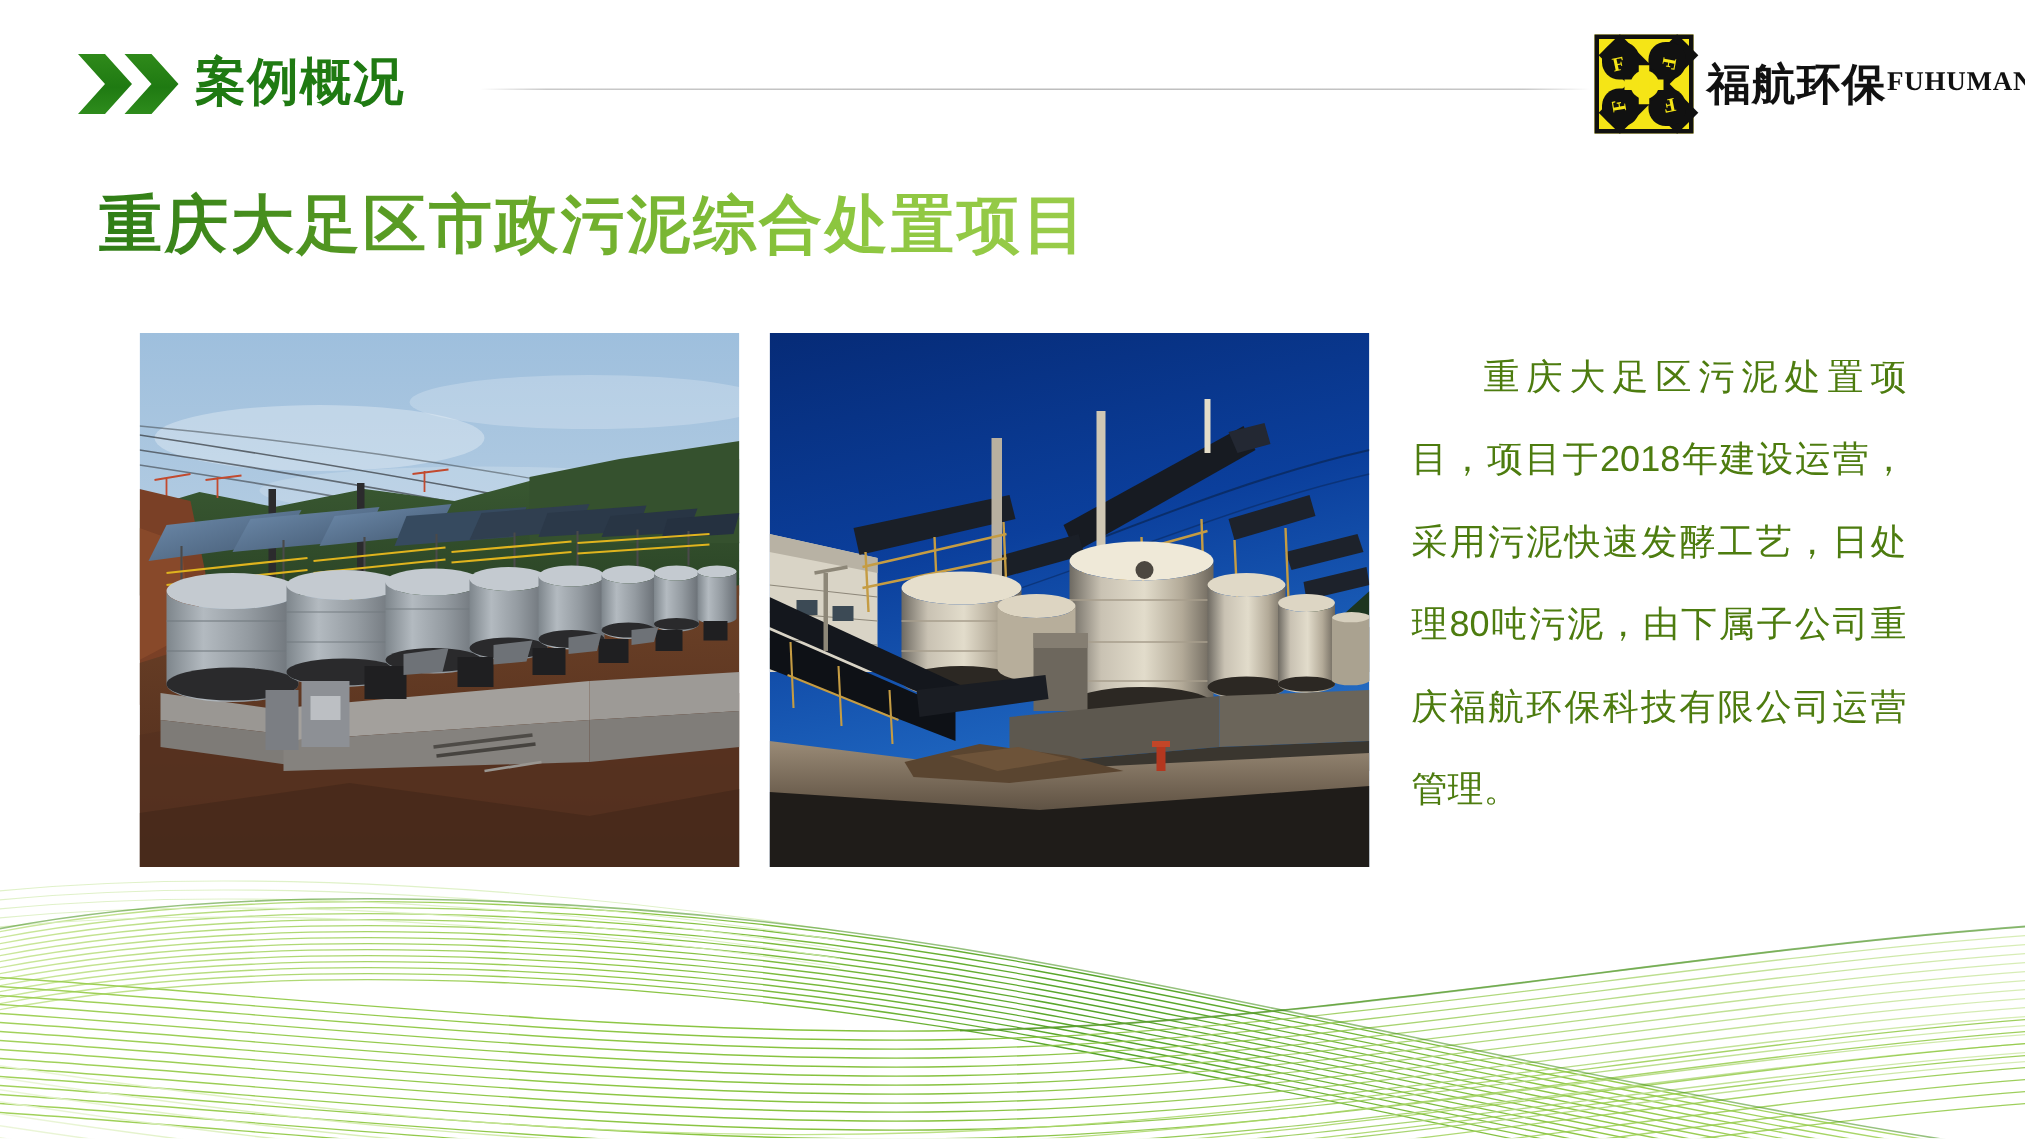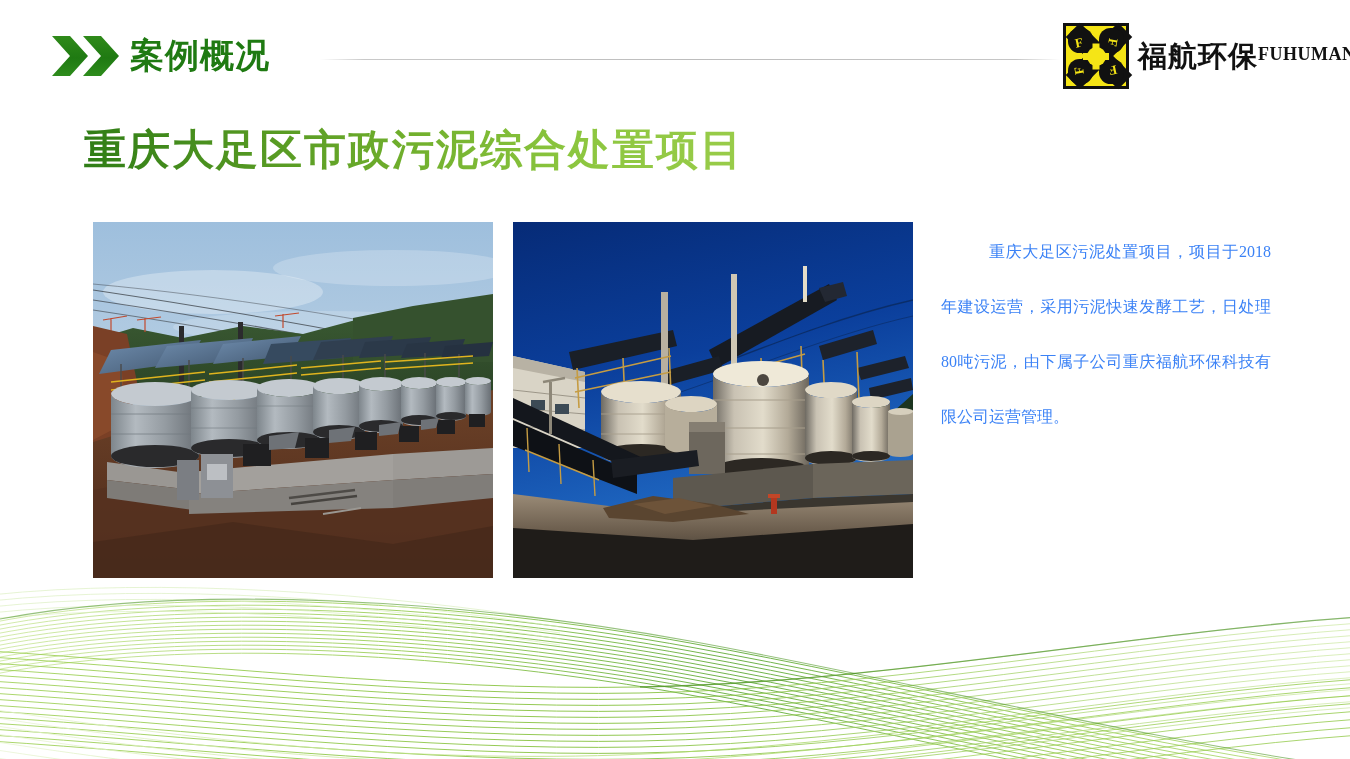--- a/index.html
+++ b/index.html
@@ -75,39 +75,39 @@
     font-size:29px;font-weight:bold;color:#111;line-height:32px;letter-spacing:1px;
     font-family:"DejaVu Sans","Liberation Sans",sans-serif;white-space:nowrap;
   }
   .logo-en{
     font-size:18px;font-weight:bold;color:#111;line-height:28px;letter-spacing:0.5px;
     font-family:"Liberation Serif","DejaVu Serif",serif;white-space:nowrap;
   }
 
   
   .main-title{
-    position:absolute;left:84px;top:122px;
+    position:absolute;left:66px;top:122px;
     font-size:42px;font-weight:bold;letter-spacing:2px;white-space:nowrap;
     font-family:"DejaVu Sans","Liberation Sans",sans-serif;
     background:linear-gradient(90deg,#2f7d16 0%,#4f9420 22%,#6fae2c 48%,#8cc63f 74%,#99cc4a 100%);
     -webkit-background-clip:text;background-clip:text;
     color:transparent;-webkit-text-fill-color:transparent;
   }
 
   
   .photo{position:absolute;overflow:hidden;}
   .photo-left{left:93px;top:222px;width:400px;height:356px;}
   .photo-right{left:513px;top:222px;width:400px;height:356px;}
   .photo svg{display:block;width:100%;height:100%;}
 
   
   .body-copy{
     position:absolute;left:941px;top:224px;width:330px;
-    font-family:Liberation Serif, serif;
-    font-size:16px;color:#3b82f6;line-height:55px;
+    font-family:Liberation Sans, sans-serif;
+    font-size:24px;color:#4d7c0f;line-height:55px;
     text-align:justify;text-indent:48px;
   }
 
   
   .ribbon{position:absolute;left:0;bottom:0;width:1350px;height:200px;}
   .ribbon svg{display:block;width:100%;height:100%;}
 </style>
 </head>
 <body>
 

